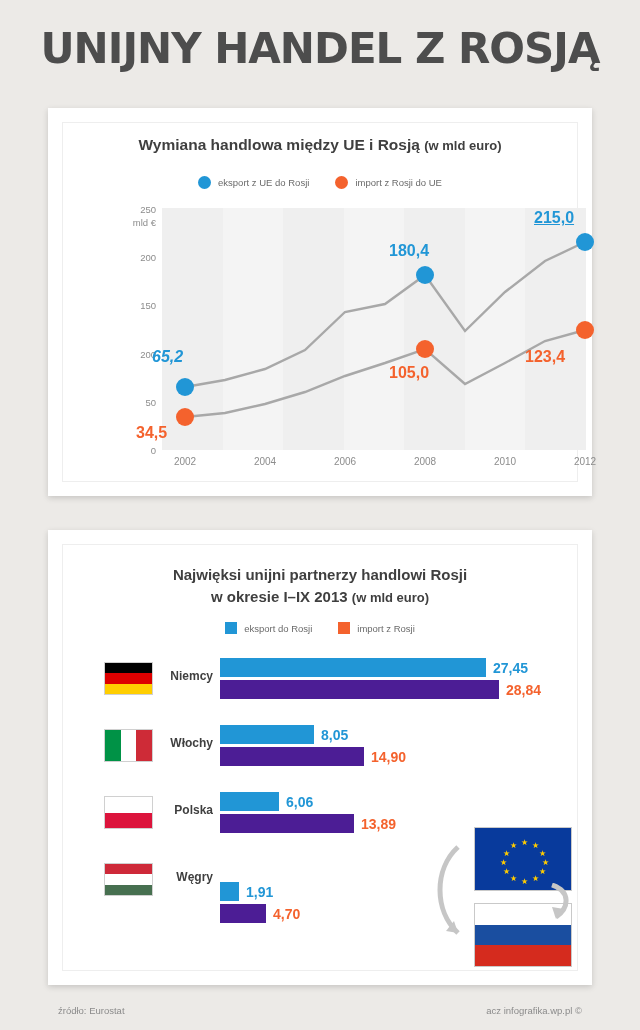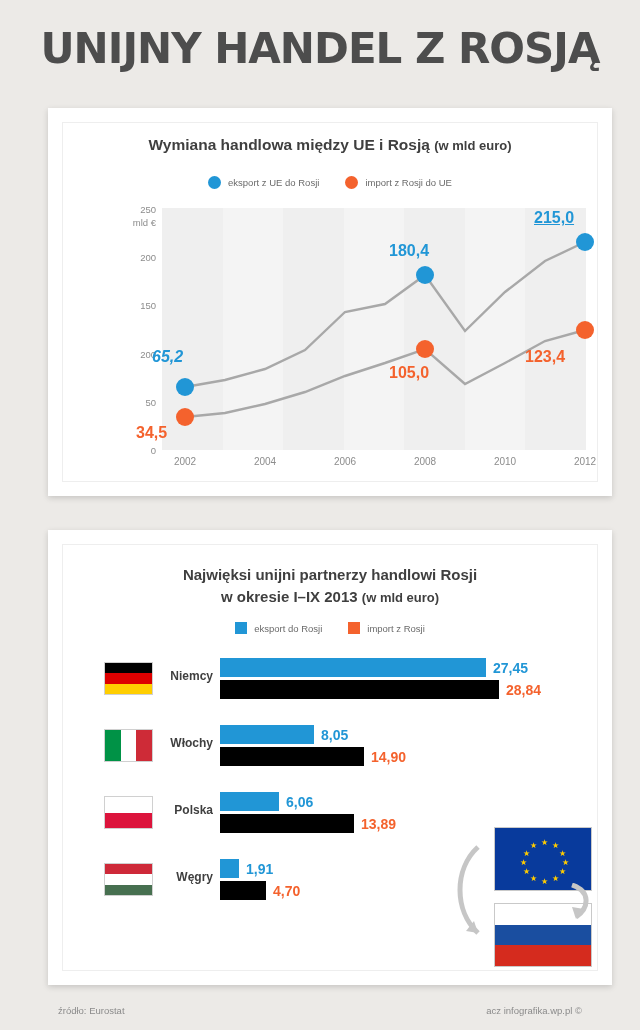--- a/index.html
+++ b/index.html
@@ -25,21 +25,20 @@
     letter-spacing:-1px;
     color:#4d4d4d;
     font-family:"DejaVu Sans", sans-serif;
     text-transform:uppercase;
   }
   
   .card{
     position:absolute;
     background:#ffffff;
     box-shadow:0 2px 6px rgba(0,0,0,0.16);
-    padding-left:20px;
   }
   #card-line{
     left:48px;top:108px;width:544px;height:388px;
   }
   #card-bars{
     left:48px;top:530px;width:544px;height:455px;
   }
   .card-inner-border{
     position:absolute;inset:14px;
     border:1px solid #eeeeee;
@@ -123,21 +122,21 @@
   .flag .s{position:absolute;left:0;right:0;}
   .flag .v{position:absolute;top:0;bottom:0;}
   .country{
     position:absolute;left:110px;top:19px;
     font-size:12px;font-weight:bold;color:#3f3f3f;
     width:55px;text-align:right;
   }
   .bars{position:absolute;left:172px;top:8px;}
   .bar{height:19px;position:relative;}
   .bar.b{background:#2196d6;margin-bottom:3px;}
-  .bar.o{background:#000000;}
+  .bar.o{background:#4c1d95;}
   .bar .lbl{
     position:absolute;left:100%;top:50%;transform:translateY(-50%);
     margin-left:7px;font-size:14px;font-weight:bold;white-space:nowrap;
   }
   .bar.b .lbl{color:#2196d6;}
   .bar.o .lbl{color:#f4622d;}
 
   
   .flagbox{
     position:absolute;right:22px;bottom:18px;width:96px;
@@ -309,21 +308,21 @@
 
 
       <div class="row">
         <div class="flag">
           <div class="s" style="top:0;height:33.4%;background:#ce2939;"></div>
           <div class="s" style="top:33.4%;height:33.3%;background:#ffffff;"></div>
           <div class="s" style="top:66.7%;height:33.3%;background:#477050;"></div>
         </div>
         <div class="country">Węgry</div>
         <div class="bars">
-          <div class="bar b" style="width:19px;">
+          <div class="bar b" style="width:19px;margin-top:23px;">
             <span class="lbl">1,91</span>
           </div>
           <div class="bar o" style="width:46px;">
             <span class="lbl">4,70</span>
           </div>
         </div>
       </div>
     </div>
 
     <div class="flagbox">

